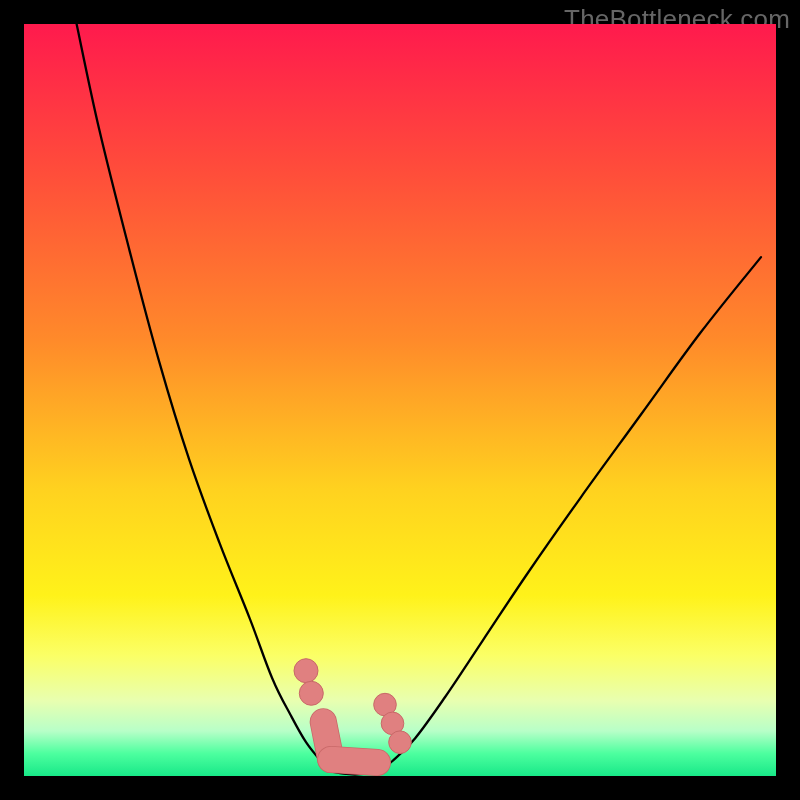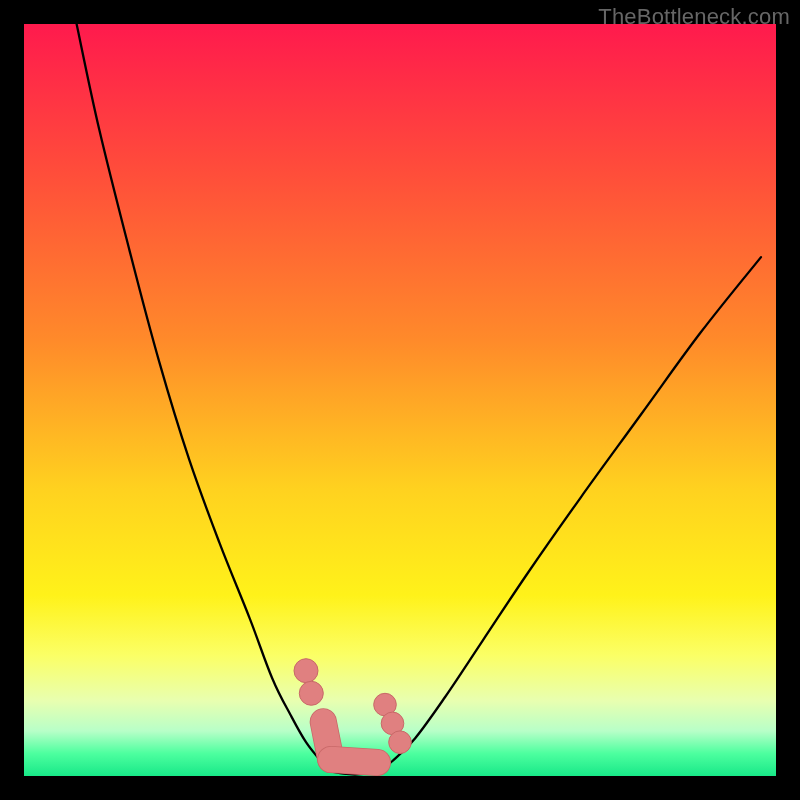--- a/index.html
+++ b/index.html
@@ -24,21 +24,21 @@
     left: 0;
     top: 0;
     width: 752px;
     height: 752px;
   }
   .watermark {
     position: absolute;
     top: 4px;
     right: 10px;
     color: #666;
-    font-size: 22px;
+    font-size: 26px;
     font-weight: 500;
     letter-spacing: 0.2px;
   }
   svg {
     display: block;
   }
 </style>
 </head>
 <body>
 

